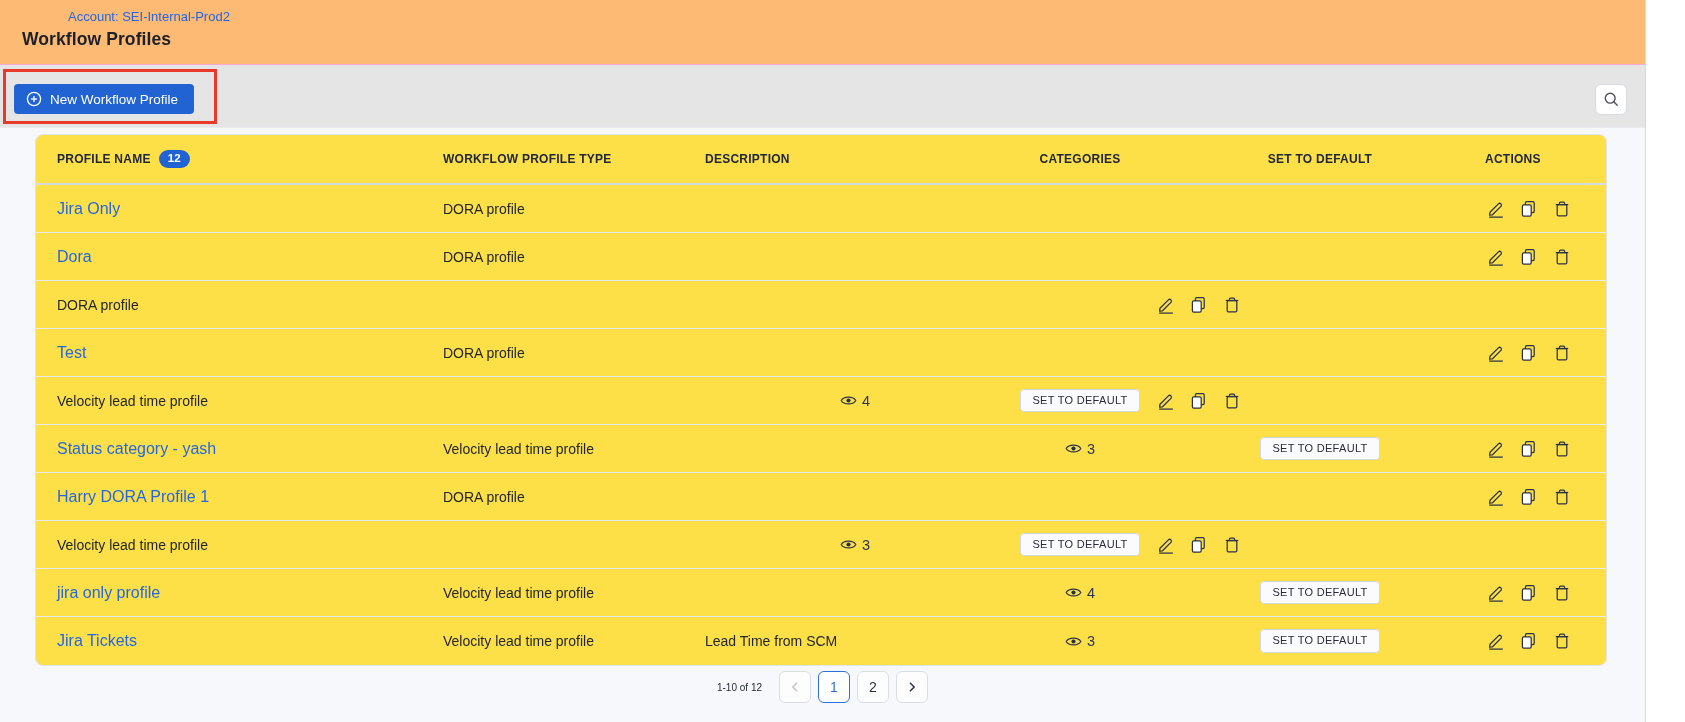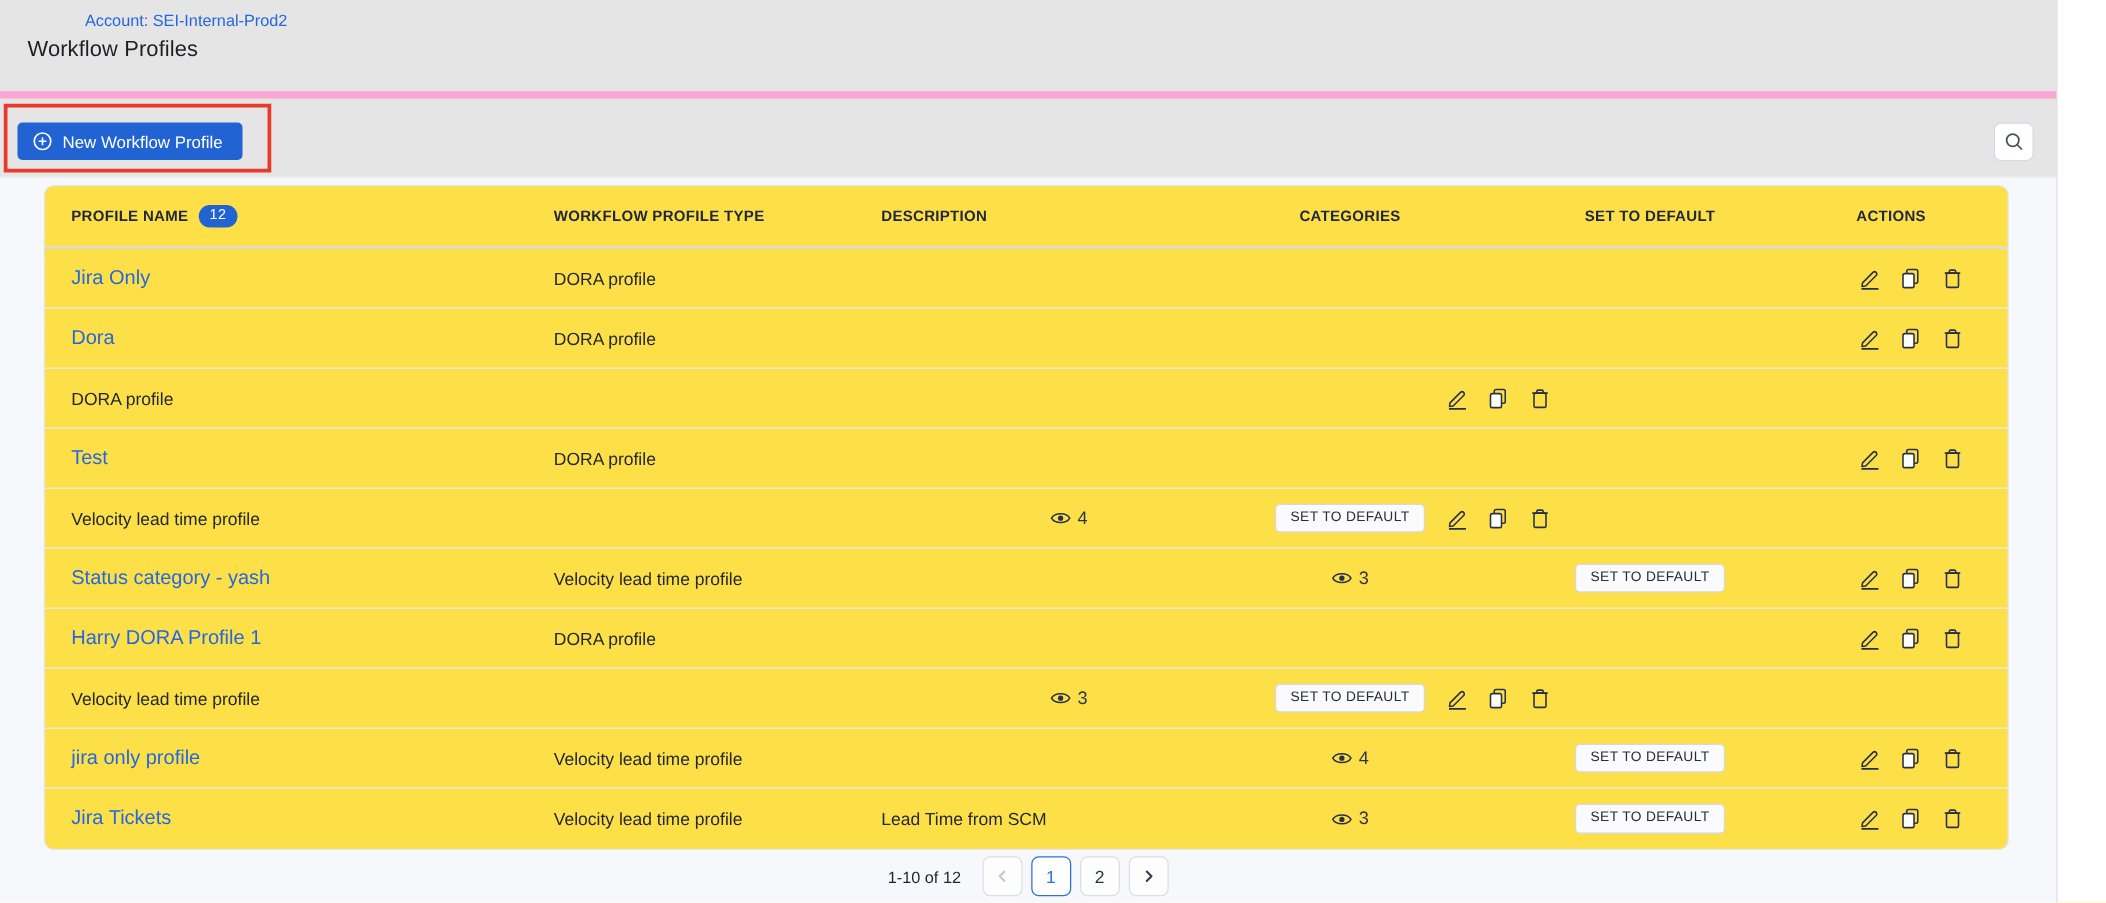--- a/index.html
+++ b/index.html
@@ -1,50 +1,50 @@
 <!DOCTYPE html>
 <html><head>
 <meta charset="utf-8">
 <style>
   * { margin:0; padding:0; box-sizing:border-box; }
   html,body { width:1685px; height:722px; background:#ffffff; font-family:"Liberation Sans", sans-serif; overflow:hidden; }
   .main { position:absolute; left:0; top:0; width:1646px; height:722px; border-right:1px solid #d7d9e0; display:flex; flex-direction:column; background:#fff; }
 
   
-  .page-header { height:79px; background:#e5e5e5; border-bottom:6px solid #f9a8d4; flex:0 0 auto; }
+  .page-header { height:65px; background:#fdba74; border-bottom:1px solid #f9a8d4; flex:0 0 auto; }
   .account-link { display:block; margin:9px 0 0 68px; font-size:13px; color:#2467e0; text-decoration:none; cursor:pointer; }
-  .page-title { margin:5px 0 16px 22px; font-size:17.5px; font-weight:400; color:#1d2029; letter-spacing:.1px; }
+  .page-title { margin:5px 0 16px 22px; font-size:17.5px; font-weight:700; color:#1d2029; letter-spacing:.1px; }
 
   
   .toolbar { height:63px; background:#e5e5e5; border-bottom:1px solid #e9ebef; position:relative; flex:0 0 auto; }
   .annotation-box { position:absolute; left:3px; top:4px; width:214px; height:55px; border:3px solid #e8392b; pointer-events:none; }
   .new-profile-btn { position:absolute; left:14px; top:19px; height:30px; padding:0 16px 0 12px; display:flex; align-items:center; gap:8px; background:#2163d2; border:none; border-radius:4px; color:#fff; font-size:13.5px; font-weight:500; font-family:inherit; cursor:pointer; }
   .search-btn { position:absolute; right:18px; top:19px; width:32px; height:31px; background:#fff; border:1px solid #d8dae2; border-radius:6px; display:flex; align-items:center; justify-content:center; cursor:pointer; }
 
   
   .content { flex:1 1 auto; background:#f7f8fc; padding-top:6px; }
   .card { margin-left:35px; width:1572px; background:#fde047; border:1px solid #e2e4ec; border-radius:8px; overflow:hidden; }
   .trow { display:grid; grid-template-columns:386px 262px 300px 150px 330px 1fr; align-items:center; padding-left:21px; }
   .thead { height:50px; border-bottom:2px solid #d9dbe1; }
   .th { font-size:12px; font-weight:700; color:#22273a; letter-spacing:.25px; display:flex; align-items:center; gap:8px; }
   .th.center { justify-content:center; }
-  .count-pill { background:#2163d2; color:#fff; font-size:11.5px; font-weight:400; padding:3px 9px; border-radius:11px; line-height:1; }
+  .count-pill { background:#2163d2; color:#fff; font-size:11.5px; font-weight:700; padding:3px 9px; border-radius:11px; line-height:1; }
   .tr { height:48px; border-bottom:1px solid #e9ebf1; }
   .tr:last-child { border-bottom:none; }
   .c-name { font-size:16px; color:#2467e0; text-decoration:none; cursor:pointer; }
   .c-type, .c-desc { font-size:14px; color:#24272e; }
   .c-cat { display:flex; align-items:center; justify-content:center; gap:5px; font-size:14.5px; color:#2a3552; }
   .c-default { display:flex; justify-content:center; }
   .badge { font-size:11px; font-weight:500; letter-spacing:.3px; color:#272c3a; background:#fbfbfd; border:1px solid #d6d8e0; border-radius:4px; padding:4px 11px; line-height:1.2; white-space:nowrap; }
   .c-actions { display:flex; align-items:center; gap:15px; padding-left:2px; }
   .icon-btn { background:none; border:none; padding:0; cursor:pointer; display:flex; align-items:center; }
 
   
   .pagination { margin-top:5px; display:flex; align-items:center; justify-content:center; gap:7px; }
-  .range-label { font-size:13px; color:#1f2430; margin-right:10px; }
+  .range-label { font-size:10px; color:#1f2430; margin-right:10px; }
   .pg-btn { width:32px; height:32px; border:1px solid #dcdee6; border-radius:6px; background:#fdfdfe; display:flex; align-items:center; justify-content:center; font-size:14px; color:#2b3040; font-family:inherit; cursor:pointer; }
   .pg-btn.active { border-color:#2d6fe0; color:#2d6fe0; background:#fff; }
   .pg-btn.disabled { cursor:default; }
 
   svg { display:block; }
 </style>
 </head>
 <body>
 
 <div class="main">

